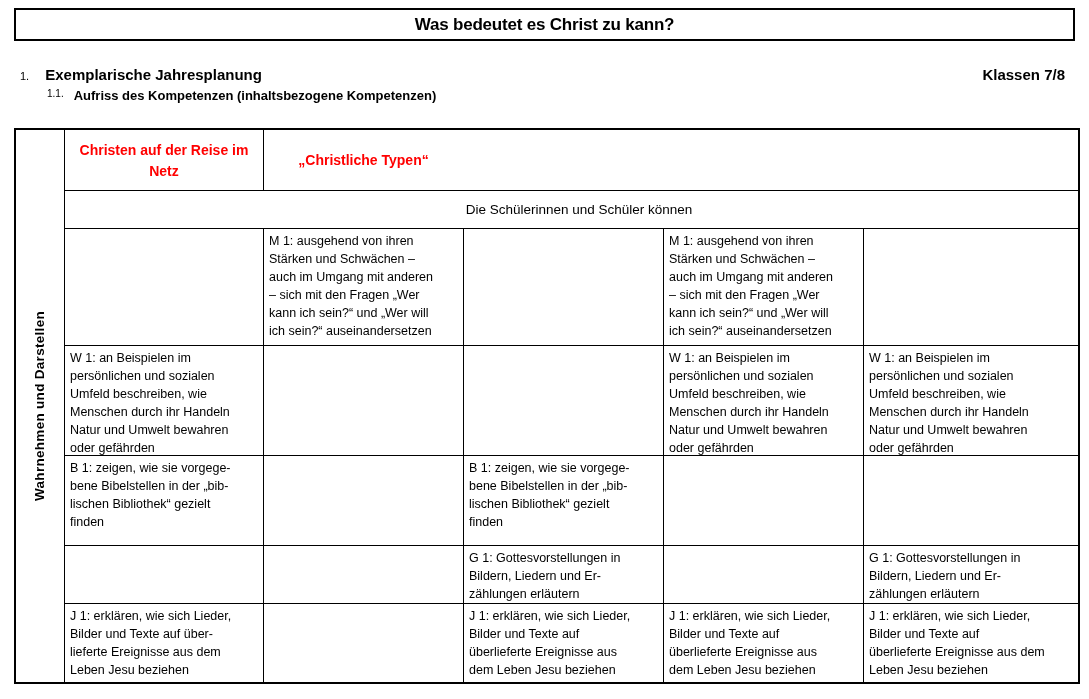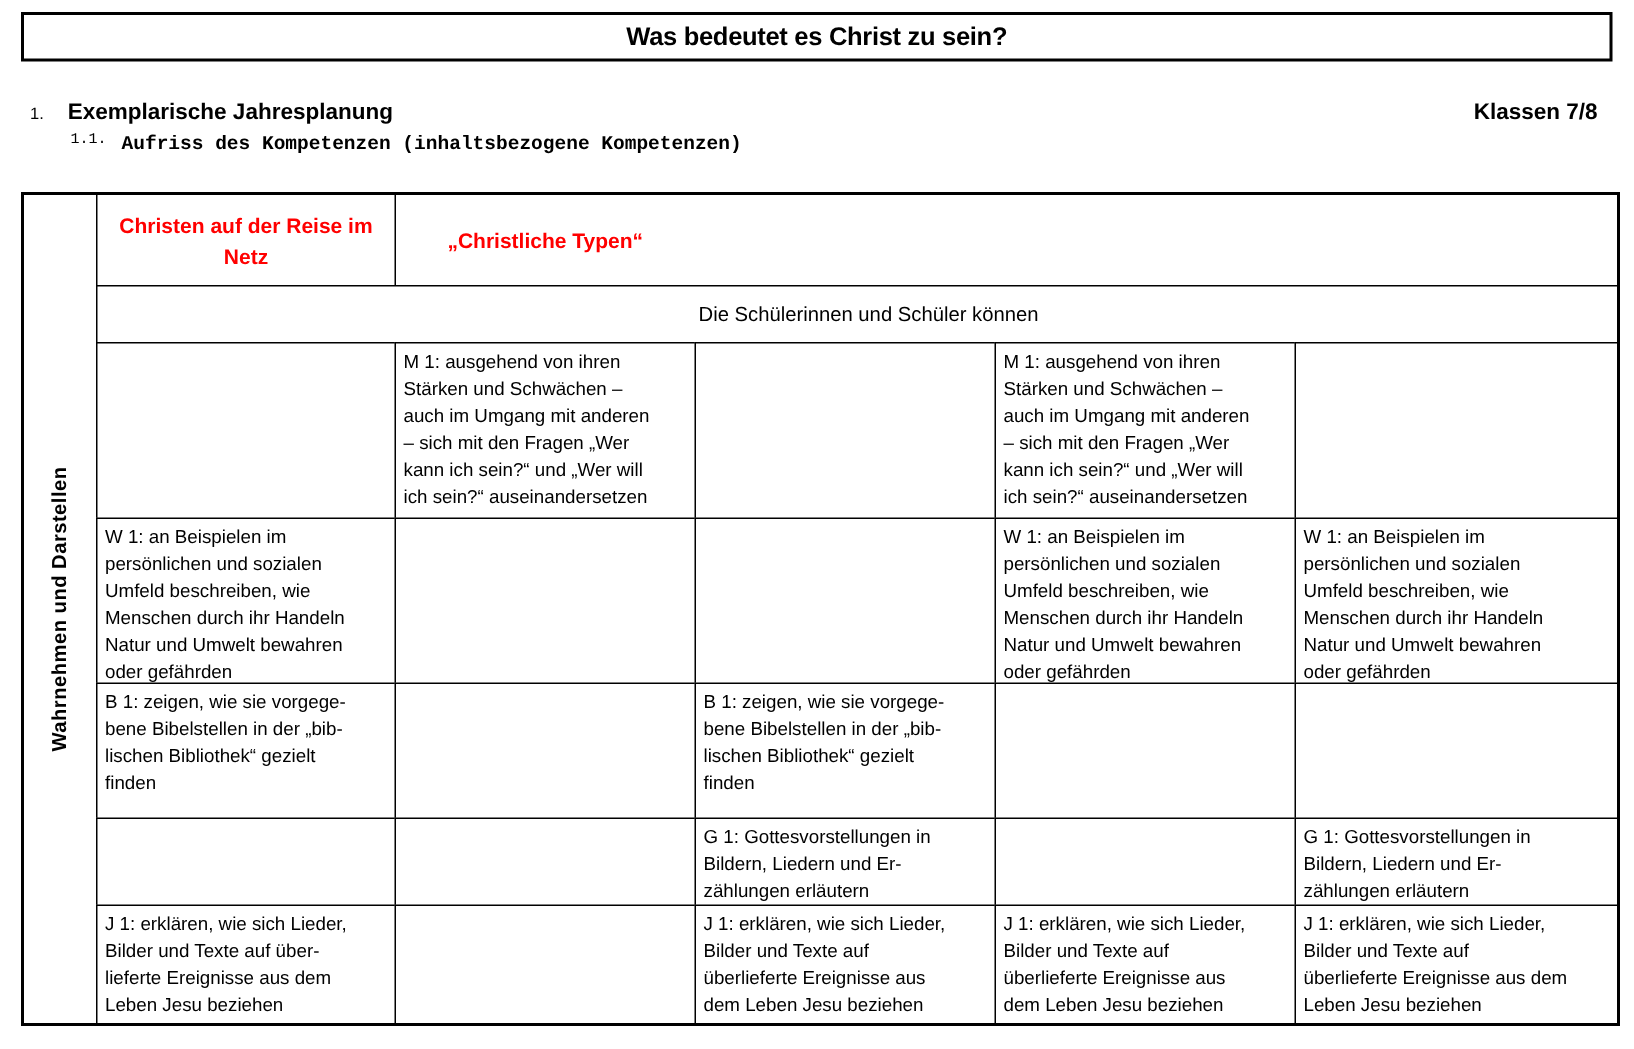--- a/index.html
+++ b/index.html
@@ -17,21 +17,21 @@
   
   .h1row {
     position:absolute; left:0; top:66px; width:1089px;
     display:flex; align-items:baseline;
   }
   .h1num { margin-left:20px; font-size:11px; }
   .h1text { margin-left:16px; font-weight:700; font-size:15px; }
   .h1right { margin-left:auto; margin-right:24px; font-weight:700; font-size:15px; }
   .h2row {
     position:absolute; left:0; top:88px; width:1089px;
-    display:flex; align-items:flex-start;font-family:Liberation Mono, monospace;
+    display:flex; align-items:flex-start;
   }
   .h2num { margin-left:47px; font-size:10px; }
   .h2text { margin-left:10px; font-weight:700; font-size:13px; }
 
   
   .ptable {
     position:absolute; left:14px; top:128px; width:1066px; height:556px;
     border:2px solid #000;
     display:grid;
     grid-template-columns:48px 199px 200px 200px 200px 215px;
@@ -65,21 +65,21 @@
     font-size:13.5px;
     padding-left:20px;
   }
 </style>
 </head>
 <body>
 
 <div class="page">
 
   <div class="title-box">
-    <span class="title-text">Was bedeutet es Christ zu sein?</span>
+    <span class="title-text">Was bedeutet es Christ zu kann?</span>
   </div>
 
   <div class="h1row">
     <span class="h1num">1.</span>
     <span class="h1text">Exemplarische Jahresplanung</span>
     <span class="h1right">Klassen 7/8</span>
   </div>
 
   <div class="h2row">
     <span class="h2num">1.1.</span>

